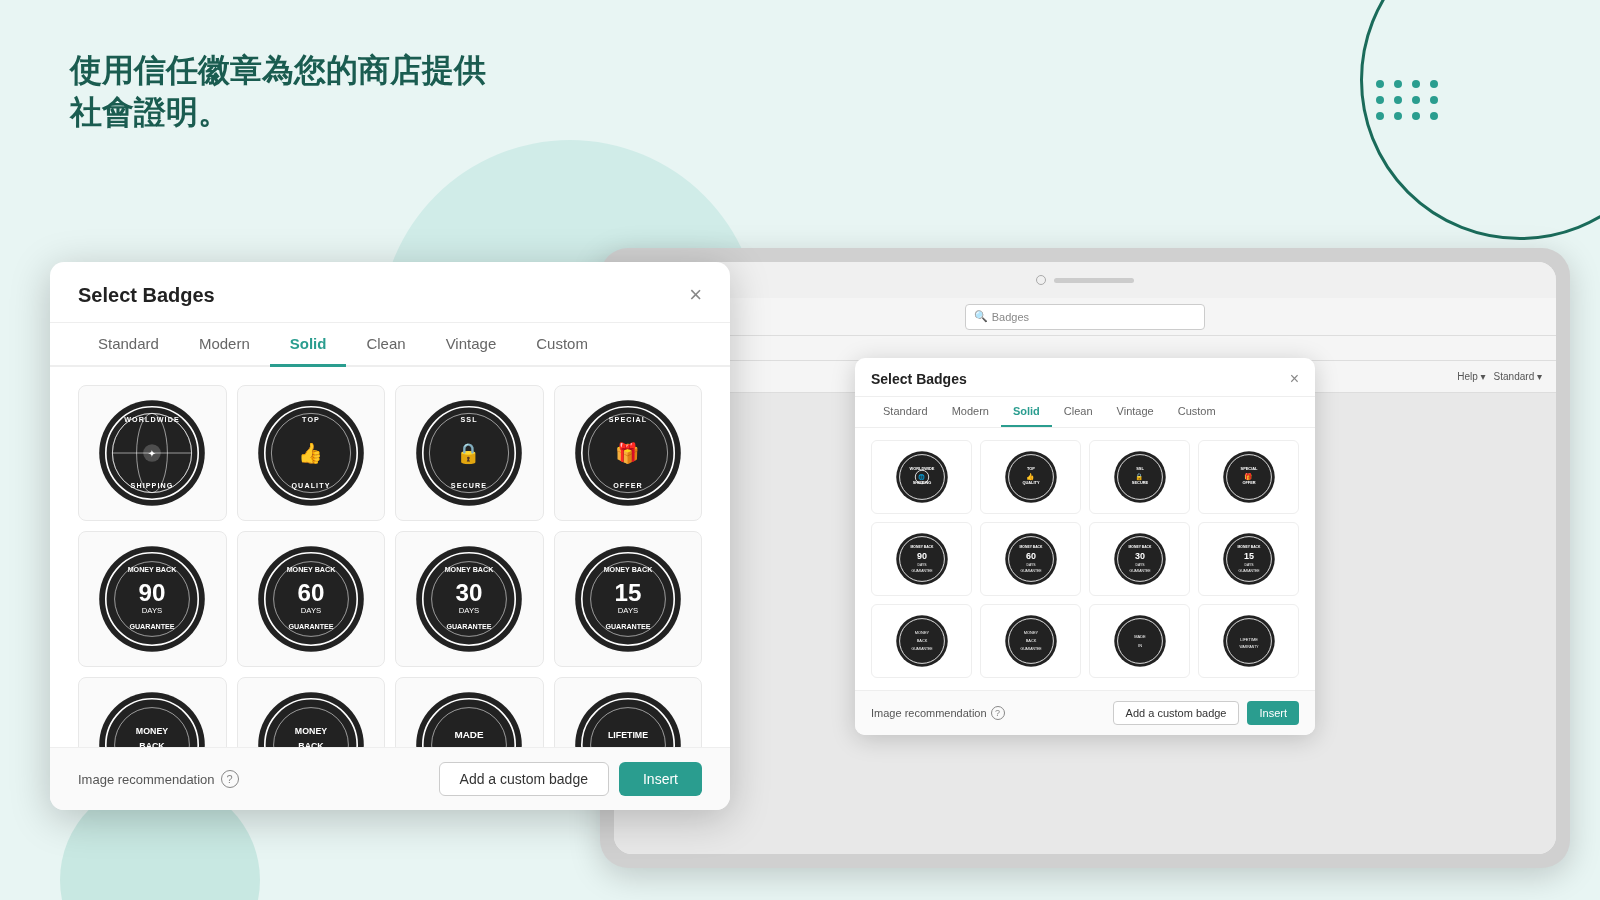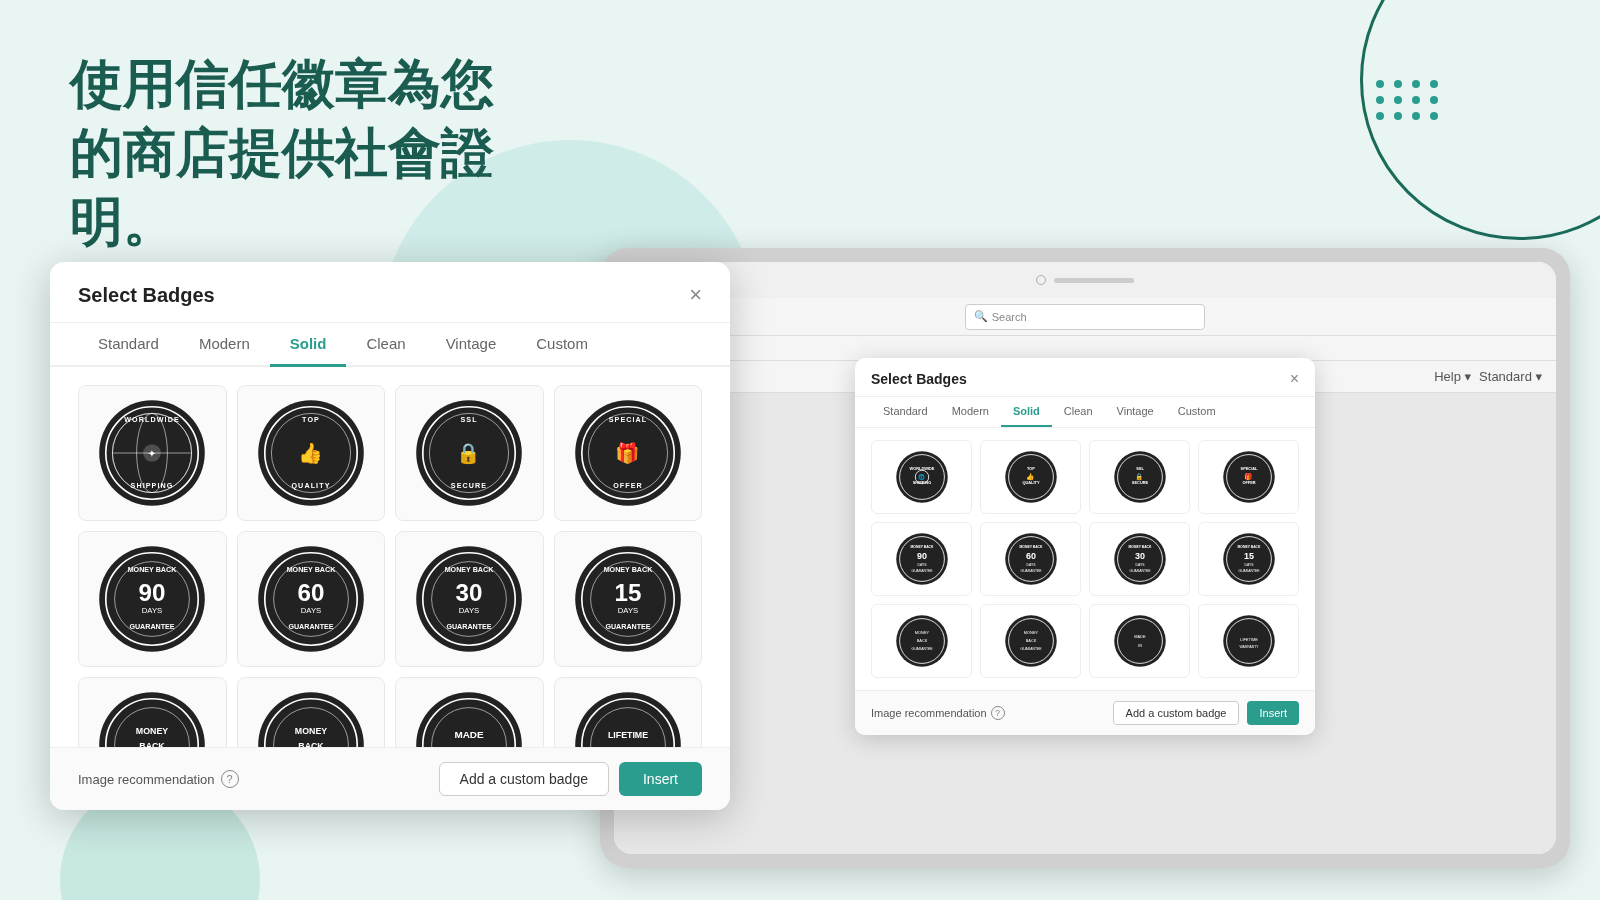--- a/index.html
+++ b/index.html
@@ -58,21 +58,21 @@
       height: 8px;
       border-radius: 50%;
       background: #2a9d8f;
     }
 
     
     .main-heading {
       position: absolute;
       top: 50px;
       left: 70px;
-      font-size: 53px;
+      font-size: 32px;
       font-weight: 700;
       color: #1a5c50;
       line-height: 1.3;
       z-index: 2;
       width: 440px;
     }
 
     
     .tablet-mockup {
       position: absolute;
@@ -158,21 +158,21 @@
     }
     .tablet-nav-tabs {
       display: flex;
       gap: 12px;
       font-size: 11px;
       color: #555;
     }
     .tablet-nav-actions {
       display: flex;
       gap: 8px;
-      font-size: 13px;
+      font-size: 10px;
       color: #555;
     }
     .tablet-main {
       padding: 12px 14px;
       font-size: 11px;
       color: #333;
     }
     .tablet-section-label {
       font-size: 12px;
       font-weight: 600;
@@ -427,21 +427,21 @@
 <div class="tablet-mockup">
   <div class="tablet-inner">
     <div class="tablet-top-bar">
       <div class="tablet-camera"></div>
       <div class="tablet-bar-line"></div>
     </div>
     <div class="tablet-content">
       <div class="tablet-search-bar">
         <div class="tablet-search-input">
           <span style="margin-right:4px;">🔍</span>
-          <span>Search</span>
+          <span>Badges</span>
         </div>
       </div>
       <div class="tablet-breadcrumb">/ Settings / Badges</div>
       <div class="tablet-nav-bar">
         <div class="tablet-nav-tabs">
           <span>ings</span>
           <span style="margin-left:12px;">Plan</span>
         </div>
         <div class="tablet-nav-actions">
           <span>Help ▾</span>

